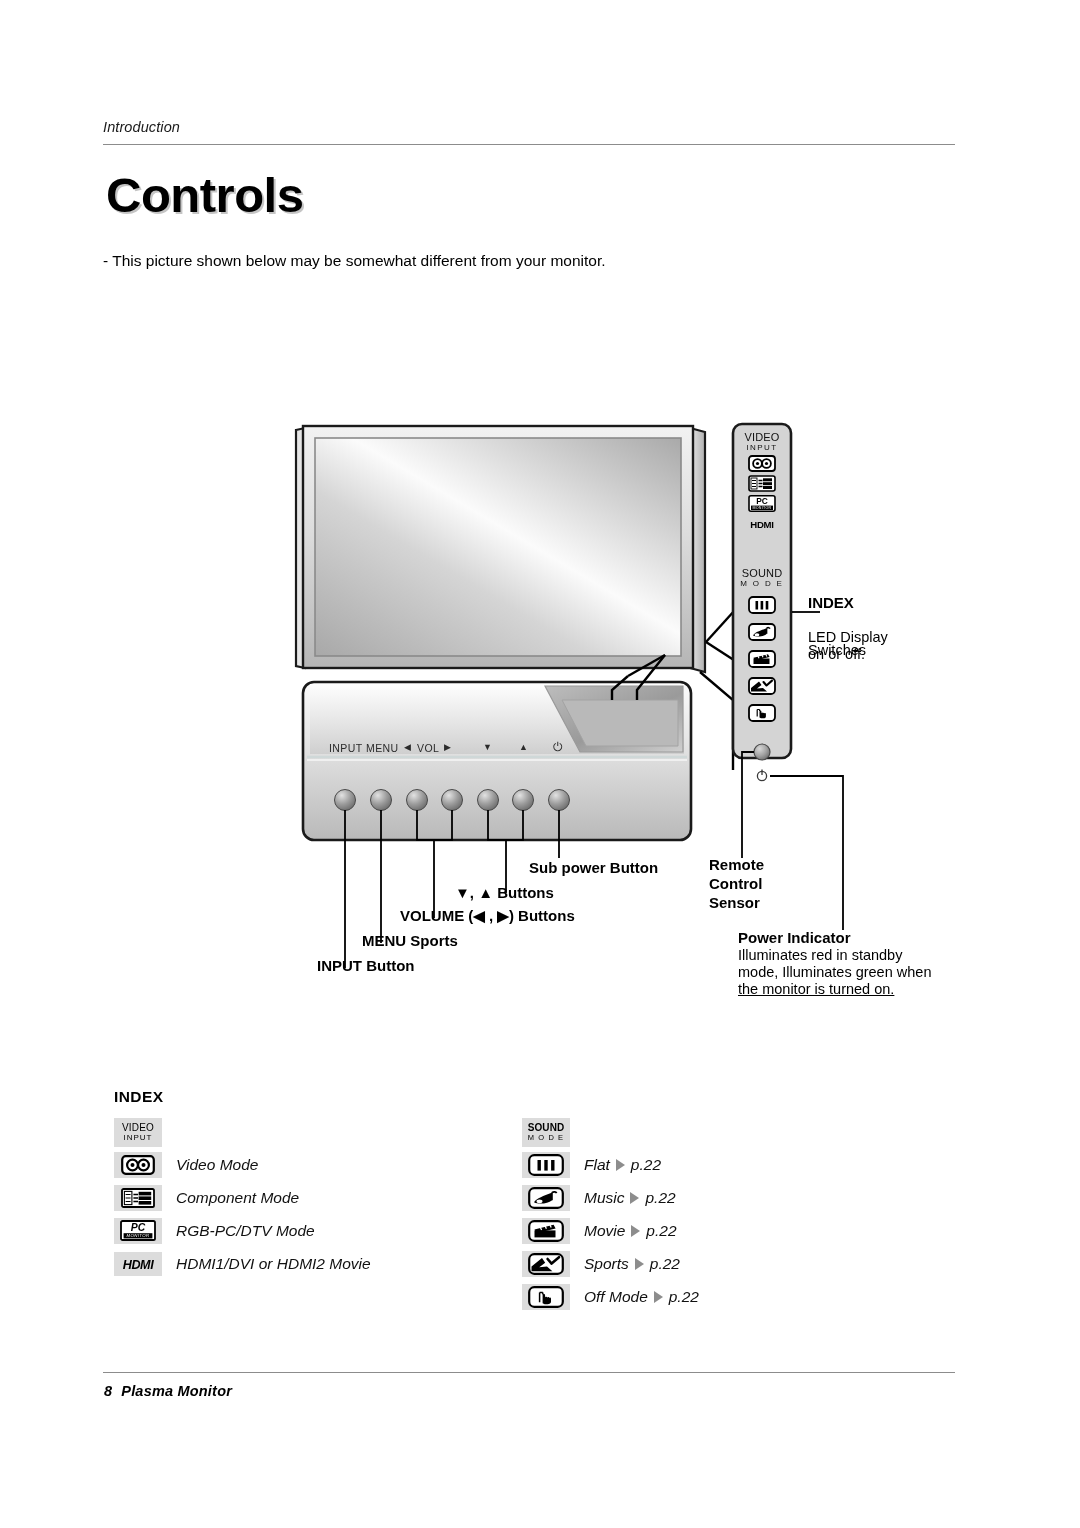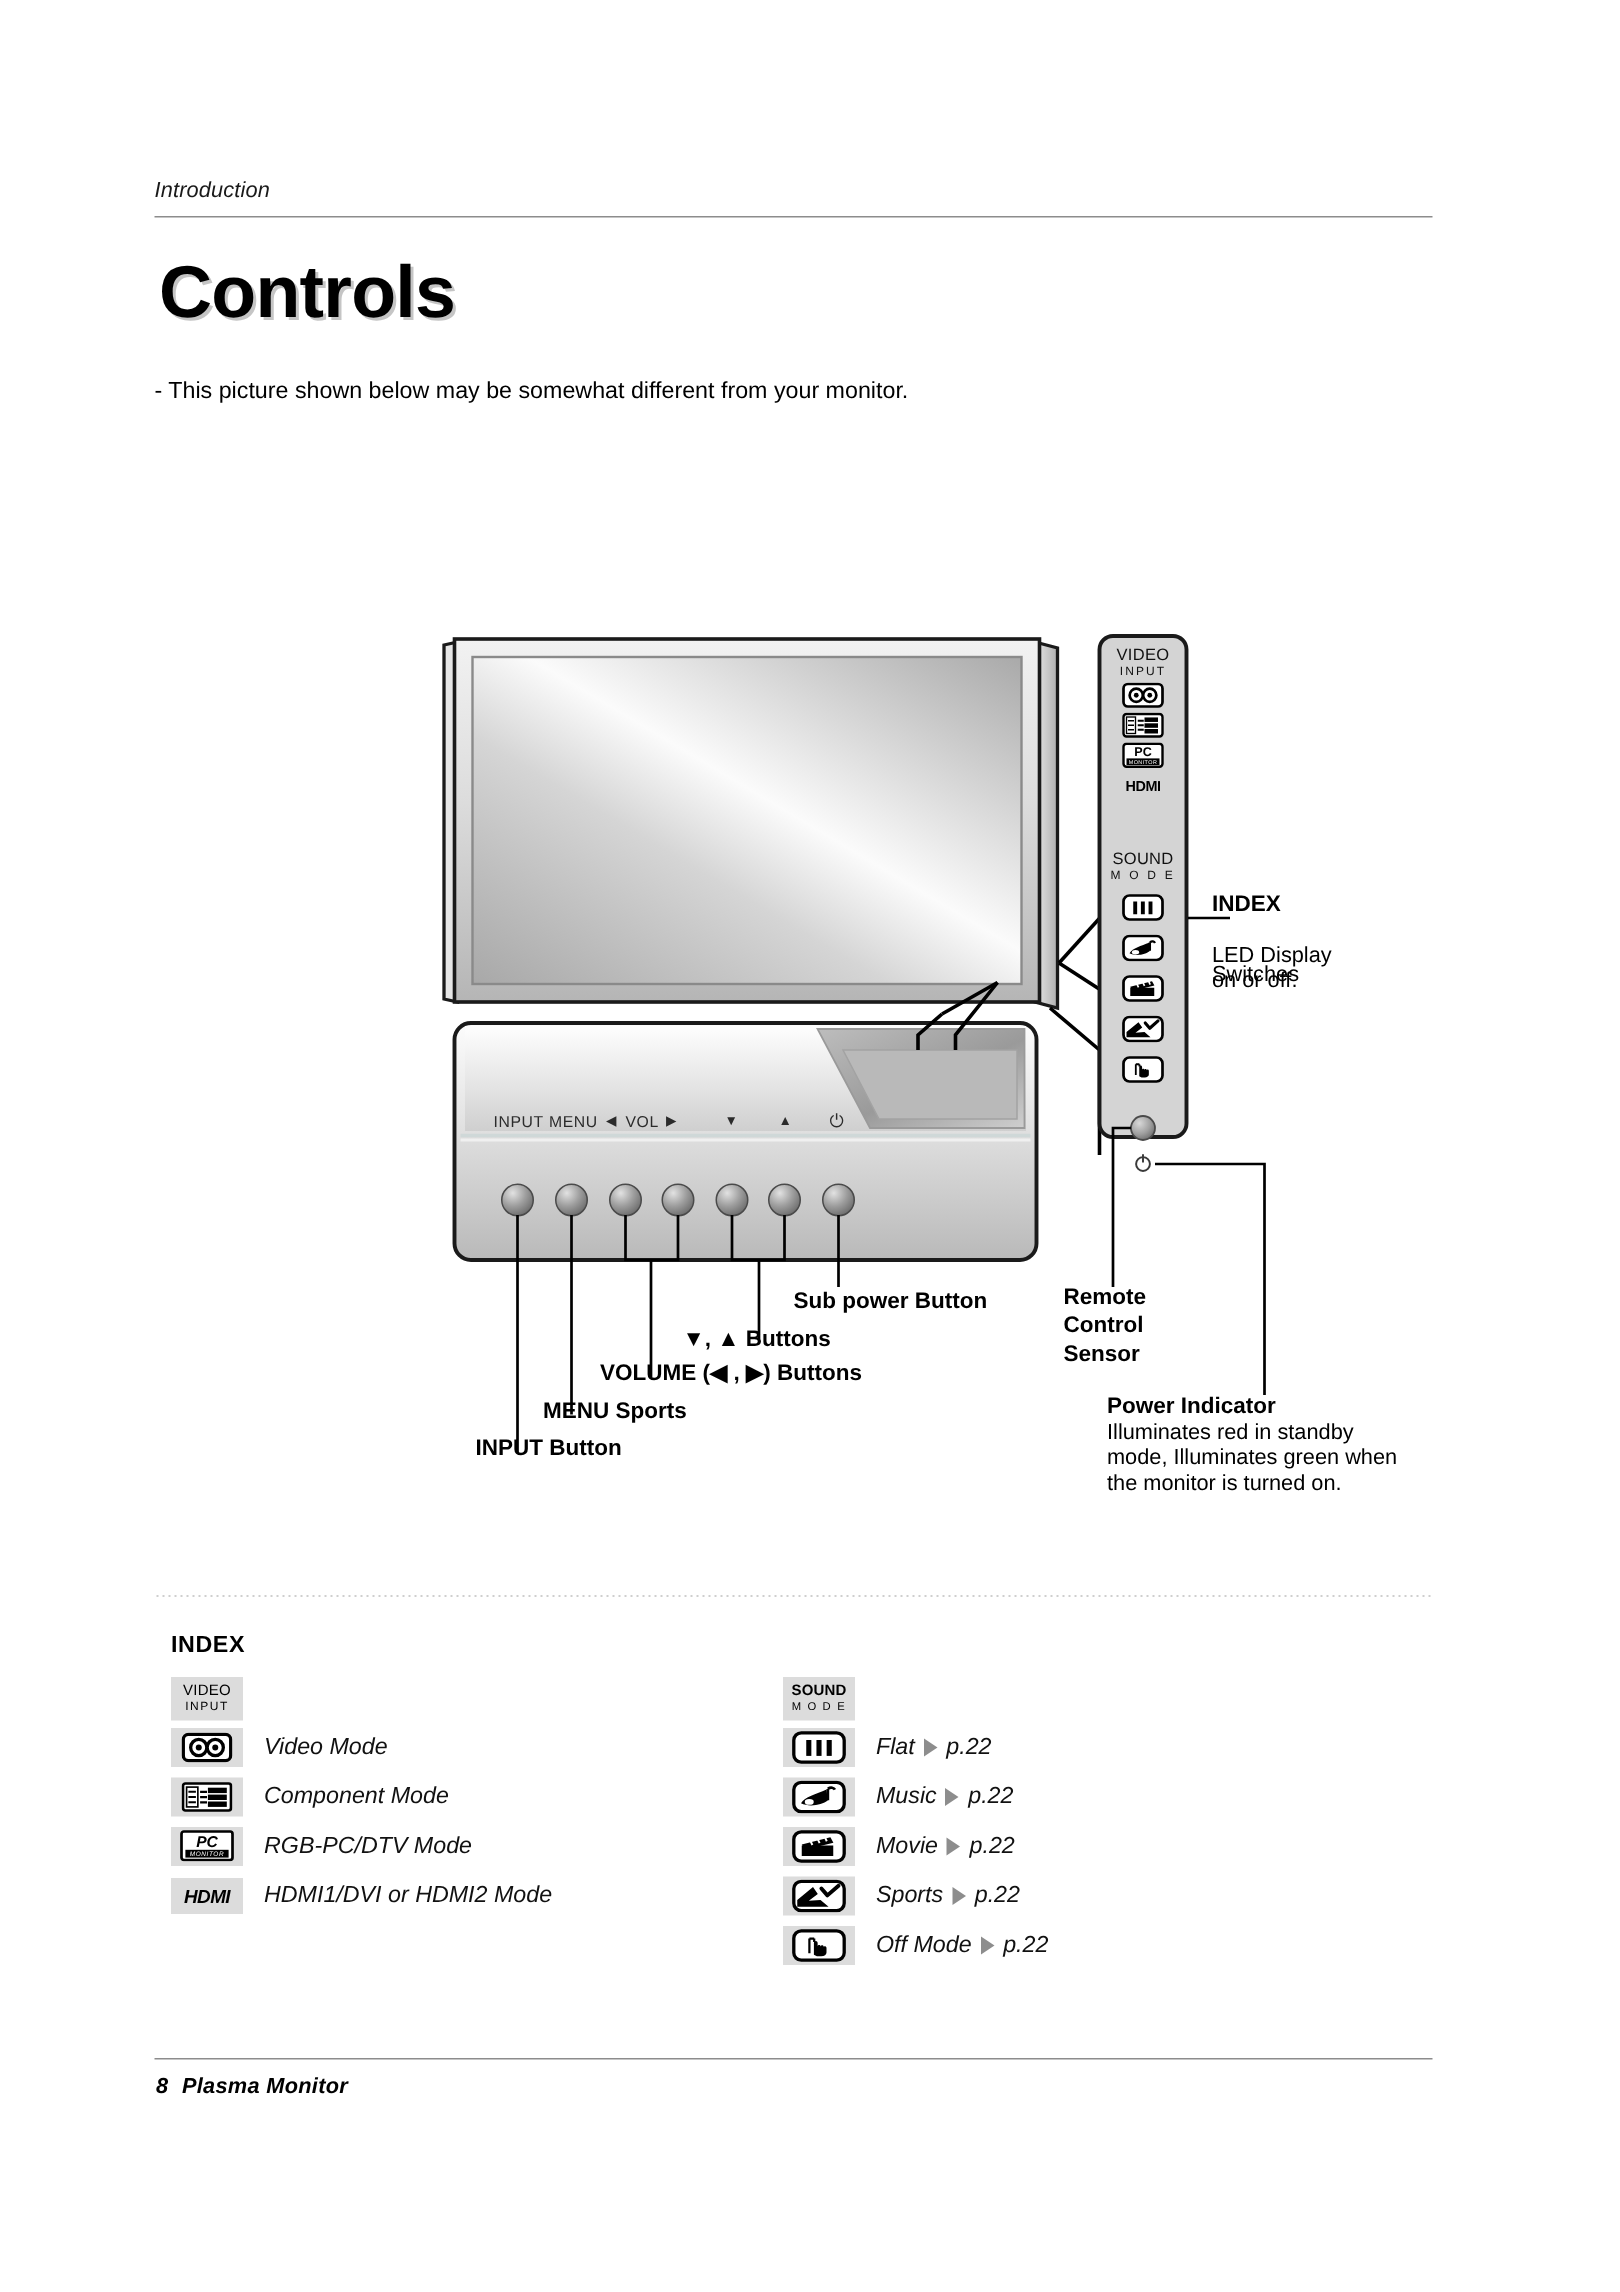--- a/index.html
+++ b/index.html
@@ -442,21 +442,21 @@
   <div class="callout-body" style="left:808px; top:628px;">LED Display</div>
   <div class="callout-body" style="left:808px; top:645px;">on or off.</div>
 
   <div class="callout" style="left:709px; top:855px;">Remote</div>
   <div class="callout" style="left:709px; top:874px;">Control</div>
   <div class="callout" style="left:709px; top:893px;">Sensor</div>
 
   <div class="callout" style="left:738px; top:928px;">Power Indicator</div>
   <div class="callout-body" style="left:738px; top:946px;">Illuminates red in standby</div>
   <div class="callout-body" style="left:738px; top:963px;">mode, Illuminates green when</div>
-  <div class="callout-body" style="left:738px; top:980px;">the monitor is turned on.</div>
+  <div class="callout-body" style="left:738px; top:980px;text-decoration:underline;">the monitor is turned on.</div>
 
   <div id="dot-rule"></div>
 
   <div id="index-heading">INDEX</div>
 
   <div class="legend-col" id="legend-left">
 
     <div class="legend-head-row">
       <div class="legend-icon-cell">
         <span class="chip" style="width:48px;height:29px;flex-direction:column;line-height:1;">
@@ -513,21 +513,21 @@
     </div>
 
     <div class="legend-row">
       <div class="legend-icon-cell">
         <span class="chip" style="width:48px;height:24px;">
           <svg width="44" height="16" viewBox="0 0 44 16">
             <text x="22" y="12.6" font-family="Liberation Sans, sans-serif" font-size="12.6" font-weight="bold" letter-spacing="-0.4" text-anchor="middle" fill="#000">HDMI</text>
           </svg>
         </span>
       </div>
-      <div class="legend-text">HDMI1/DVI or HDMI2 Mode</div>
+      <div class="legend-text">HDMI1/DVI or HDMI2 Movie</div>
     </div>
   </div>
 
   <div class="legend-col" id="legend-right">
 
     <div class="legend-head-row">
       <div class="legend-icon-cell">
         <span class="chip" style="width:48px;height:29px;flex-direction:column;line-height:1;">
           <span style="font-size:10px;letter-spacing:.1px;font-weight:bold;">SOUND</span>
           <span style="font-size:7.5px;letter-spacing:1.1px;margin-top:1.5px;">M O D E</span>

